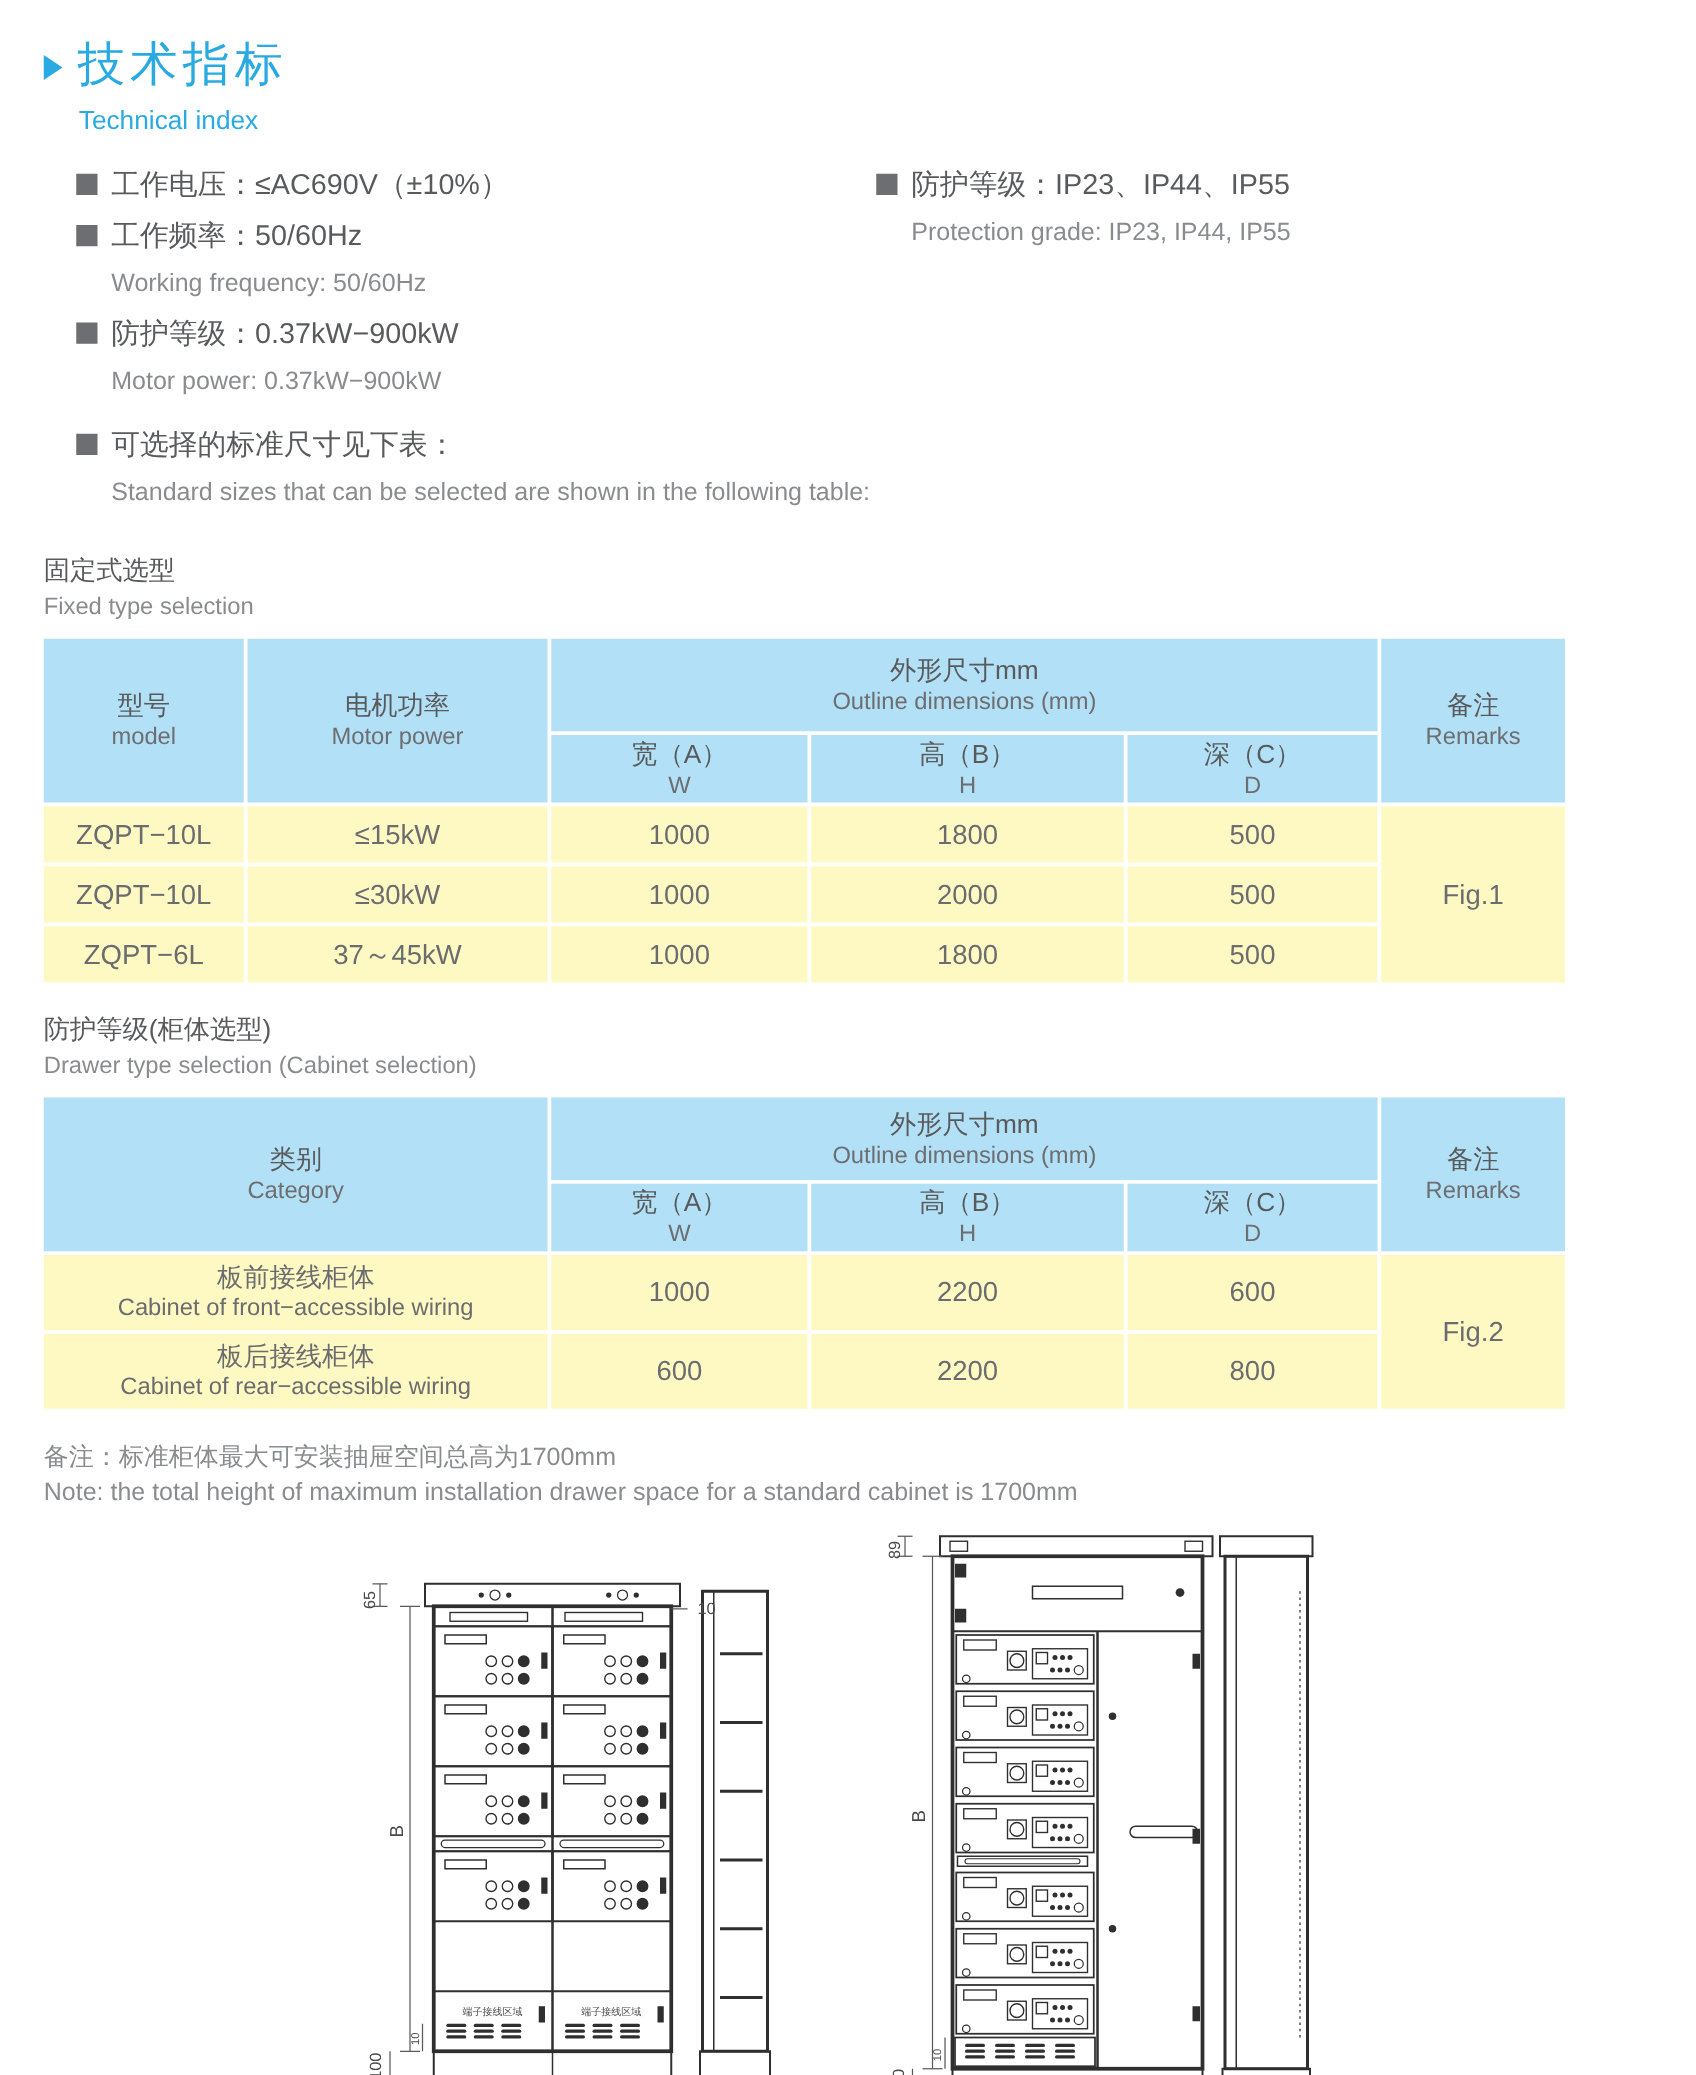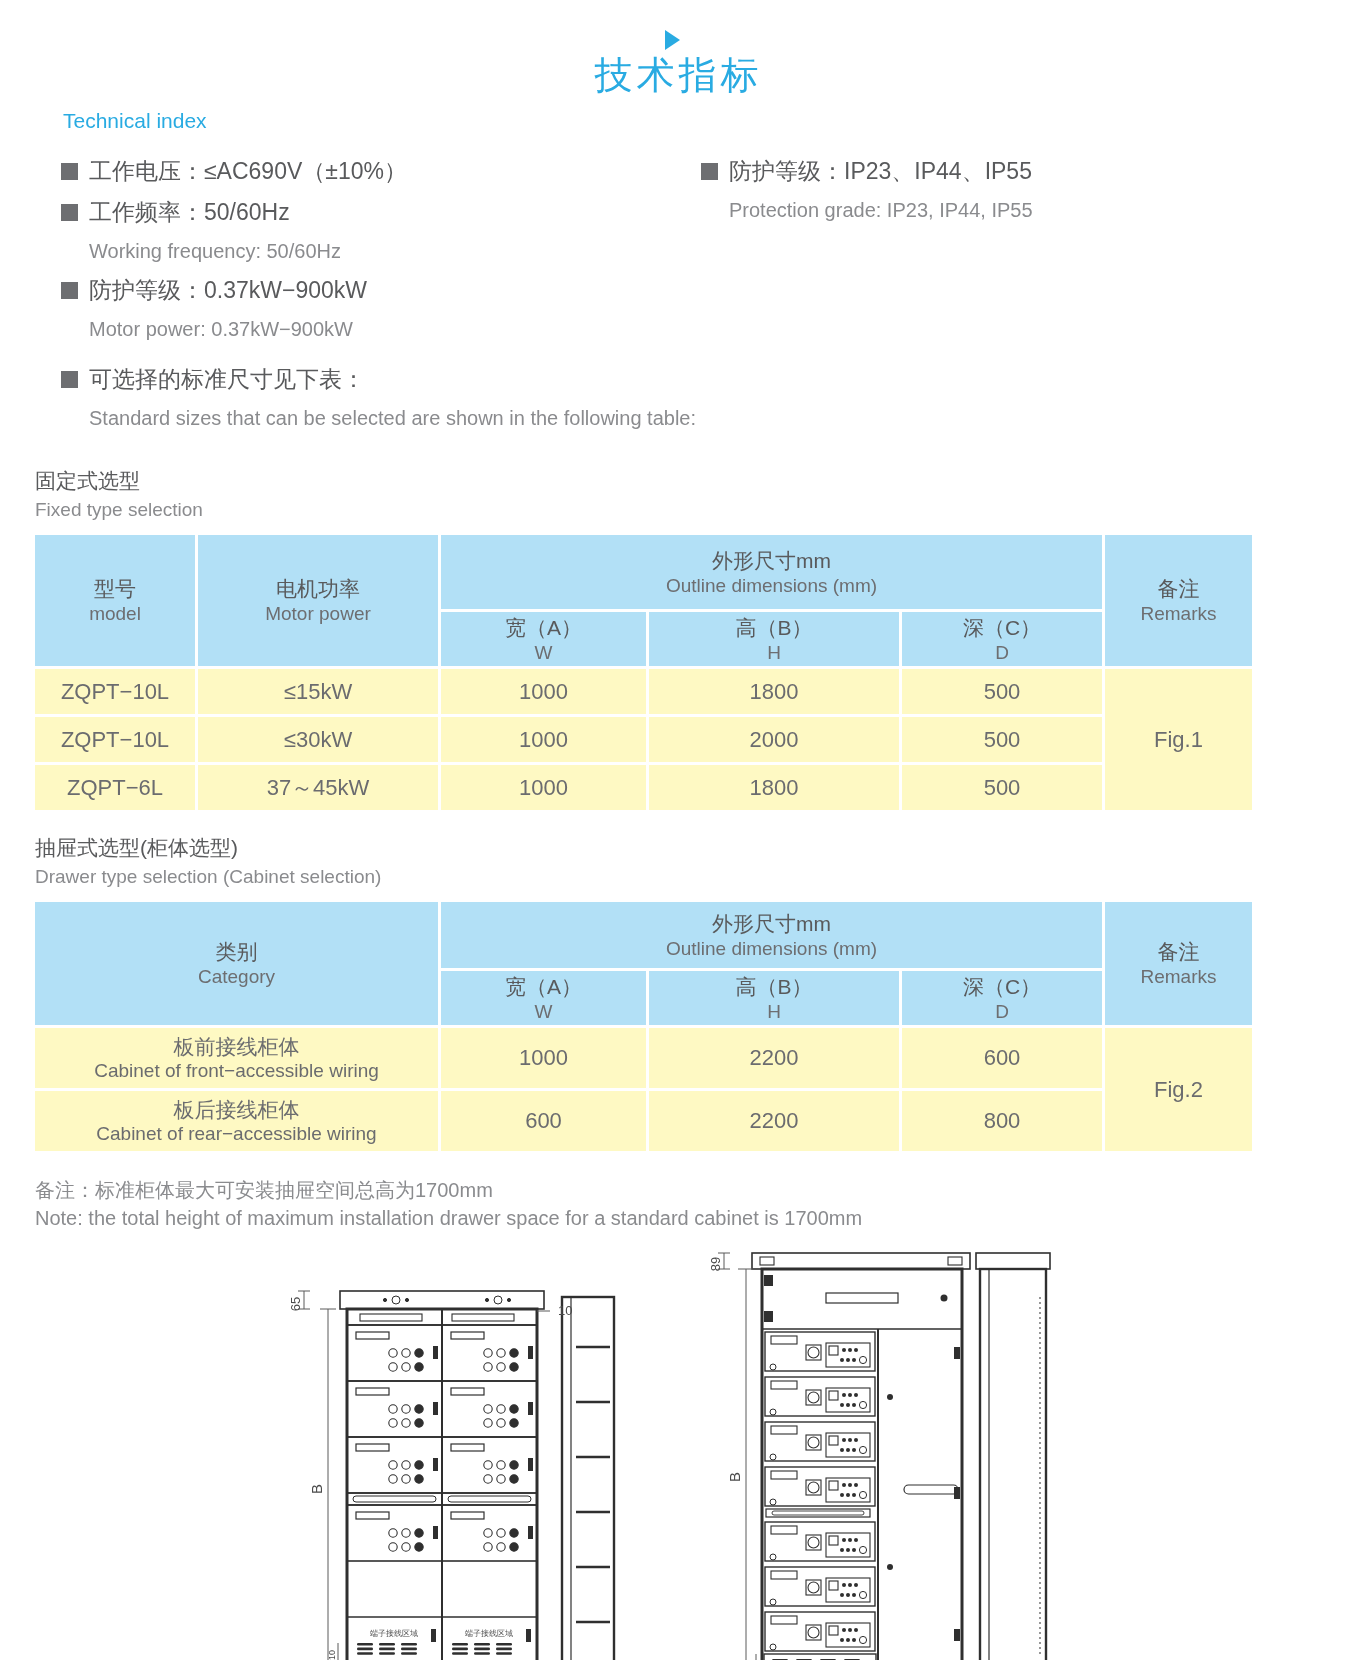--- a/index.html
+++ b/index.html
@@ -4,21 +4,21 @@
 <style>
   * { margin:0; padding:0; box-sizing:border-box; }
   body {
     width:1357px; height:1660px; background:#ffffff;
     font-family:"Liberation Sans","DejaVu Sans",sans-serif;
     overflow:hidden; position:relative;
   }
   .content { padding:26px 35px 0 35px; }
 
   
-  .title-row { display:flex; align-items:center;flex-direction:column; }
+  .title-row { display:flex; align-items:center; }
   .arrow-icon { width:0; height:0; border-left:15px solid #29abe2;
     border-top:10px solid transparent; border-bottom:10px solid transparent; margin:4px 12px 0 0; }
   .title-cn { font-size:38px; color:#29abe2; letter-spacing:4px; }
   .title-en { font-size:21px; color:#29abe2; margin:8px 0 0 28px; }
 
   
   .specs { display:flex; margin:24px 0 0 26px; }
   .spec-col-left { width:640px; }
   .spec-item { margin-bottom:13px; }
   .spec-item.gap { margin-top:24px; }
@@ -158,21 +158,21 @@
     <div class="dc" style="grid-column:5;grid-row:4">500</div>
 
     <div class="dc" style="grid-column:1;grid-row:5">ZQPT−6L</div>
     <div class="dc" style="grid-column:2;grid-row:5">37～45kW</div>
     <div class="dc" style="grid-column:3;grid-row:5">1000</div>
     <div class="dc" style="grid-column:4;grid-row:5">1800</div>
     <div class="dc" style="grid-column:5;grid-row:5">500</div>
   </div>
 
   <div class="section">
-    <div class="section-cn">抽屉式选型(柜体选型)</div>
+    <div class="section-cn">防护等级(柜体选型)</div>
     <div class="section-en">Drawer type selection (Cabinet selection)</div>
   </div>
 
   <div class="tbl tbl2">
     <div class="hc" style="grid-column:1;grid-row:1/3">
       <div class="hcn">类别</div>
       <div class="hen">Category</div>
     </div>
     <div class="hc" style="grid-column:2/5;grid-row:1">
       <div class="hcn">外形尺寸mm</div>

